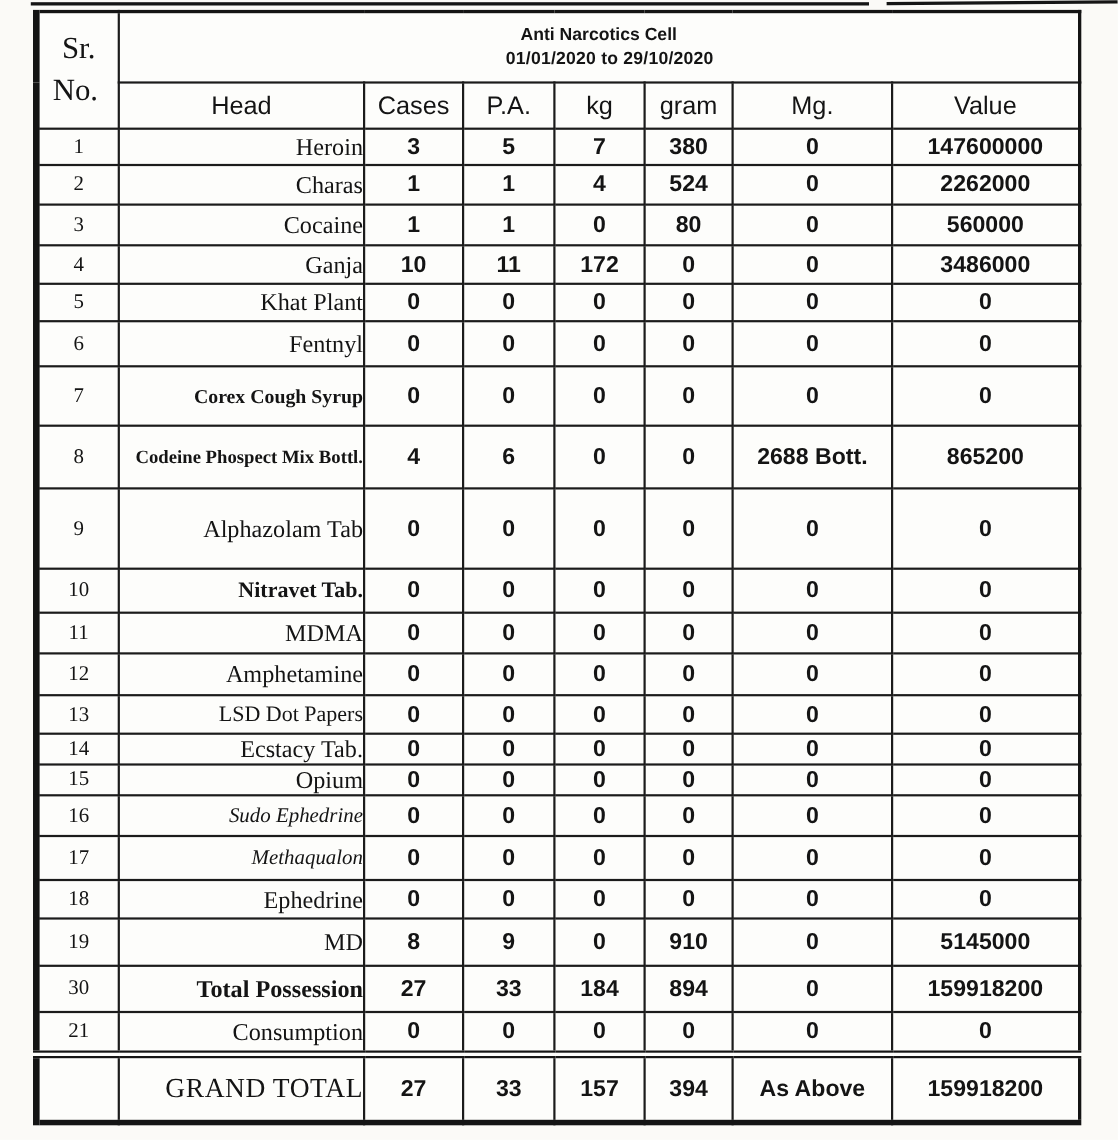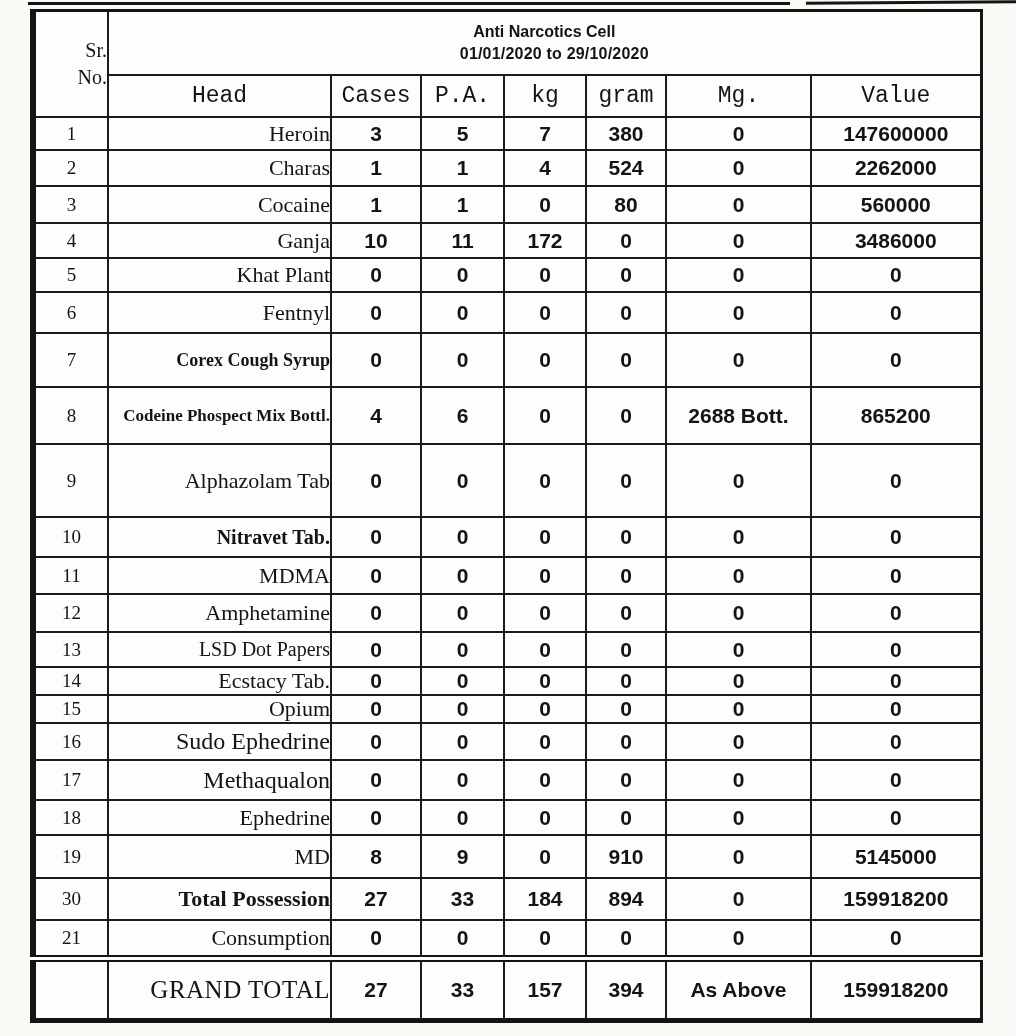--- a/index.html
+++ b/index.html
@@ -57,28 +57,28 @@
     font-family: "Liberation Sans", sans-serif;
     font-weight: bold;
     text-align: center;
     line-height: 1.35;
   }
   .h-title .t1 { font-size: 16px; }
   .h-title .t2 { font-size: 16px; letter-spacing: 0.2px; padding-left: 20px; }
   .h-sr {
     font-family: "Liberation Serif", serif;
     font-weight: 400;
-    font-size: 20px;
-    text-align: right;
+    font-size: 28px;
+    text-align: center;
     line-height: 1.35;
   }
   .h-sr .sr2 { margin-left: -6px; }
   .row-colhead th {
     height: 40px;
-    font-family: Liberation Mono, monospace;
+    font-family: Liberation Sans, sans-serif;
     font-weight: 400;
     font-size: 23px;
     text-align: center;
   }
   .c-sr {
     font-family: "Liberation Serif", serif;
     font-size: 19px;
     text-align: center;
   }
   .c-head {
@@ -89,21 +89,21 @@
   }
   .c-num {
     font-family: "Liberation Sans", sans-serif;
     font-size: 21px;
     font-weight: 700;
     text-align: center;
   }
   .lbl-bold { font-weight: 700; }
   .lbl-16 { font-size: 17px; line-height: 1.15; }
   .lbl-18 { font-size: 18px; }
-  .lbl-19 { font-size: 24px; }
+  .lbl-19 { font-size: 19px; font-style: italic; }
   .lbl-20 { font-size: 20px; }
   .lbl-22 { font-size: 22px; }
   .lbl-grand { font-size: 25px; padding-left: 10px; letter-spacing: 0.5px; }
   tr.row-grand td { border-top: 7px double #141414; }
 </style>
 </head>
 <body>
 
 <div class="page">
   <div class="artifact-topline-a"></div>

